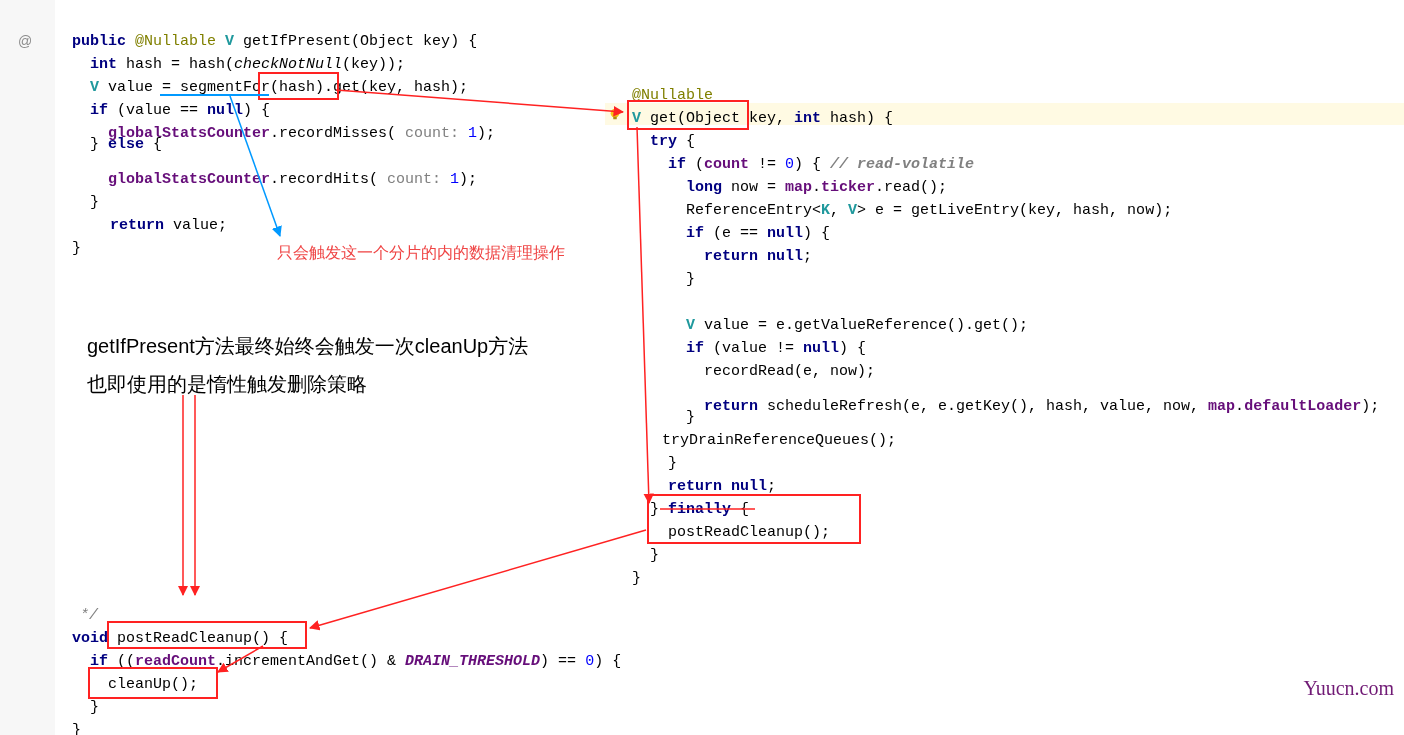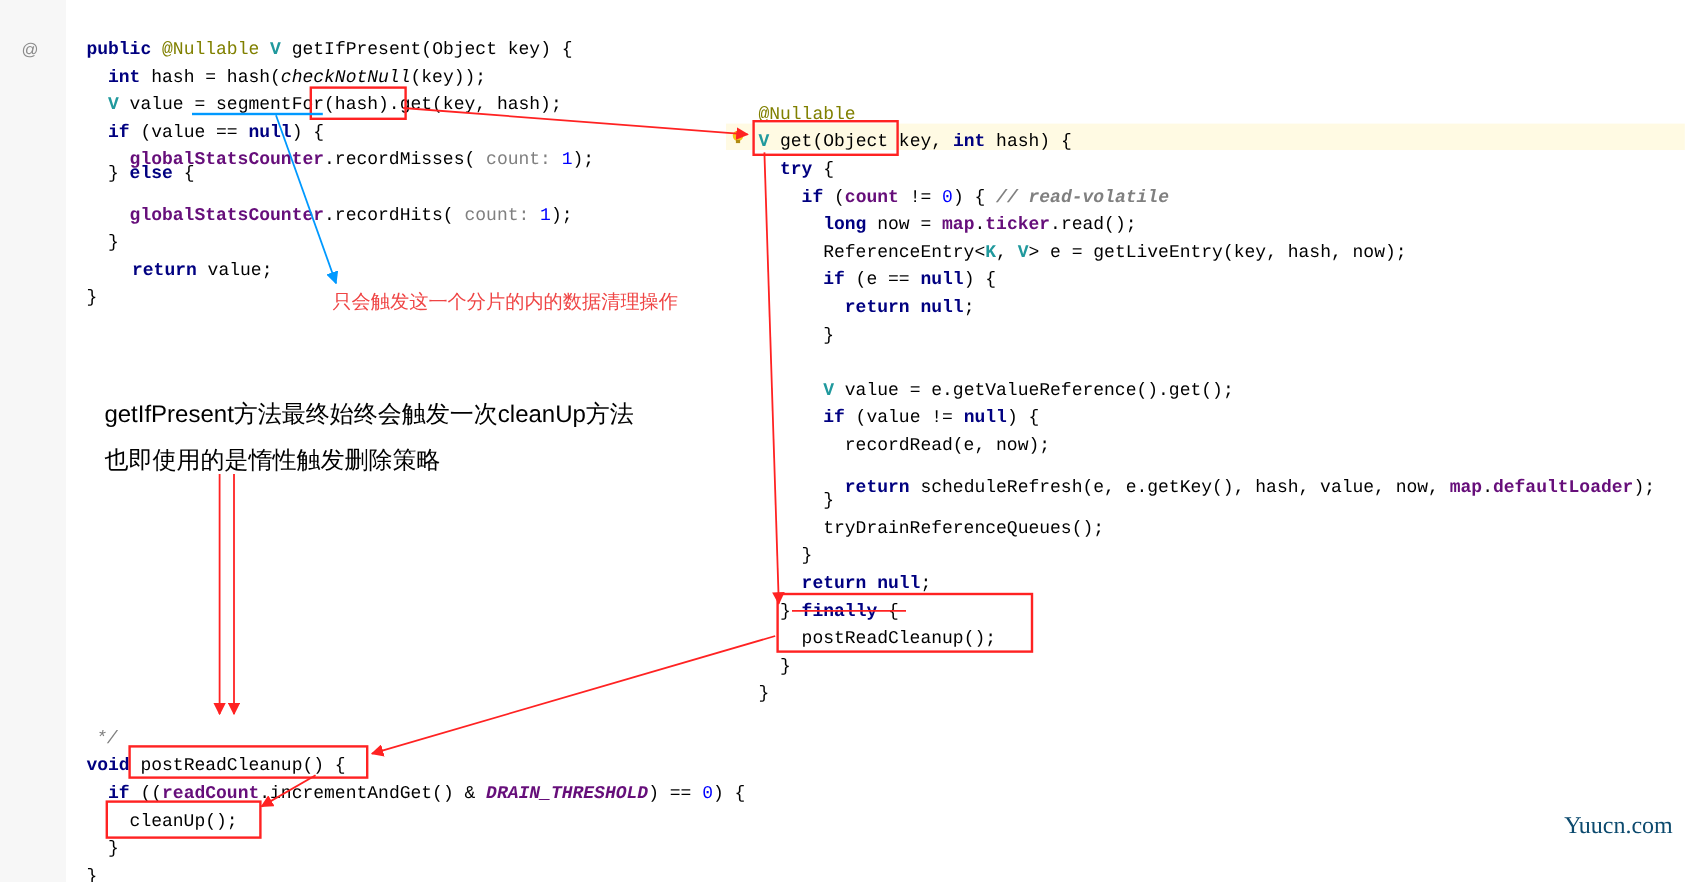--- a/index.html
+++ b/index.html
@@ -53,21 +53,21 @@
     position: absolute;
     color: #000000;
     font-family: "Microsoft YaHei", sans-serif;
     font-size: 20px;
     text-align: center;
   }
   .watermark {
     position: absolute;
     right: 10px;
     bottom: 35px;
-    color: #0c4a6e;
+    color: #701a75;
     font-family: Georgia, serif;
     font-size: 20px;
   }
   .red-box {
     position: absolute;
     border: 2px solid #ff2222;
     background: transparent;
     pointer-events: none;
   }
   .hl-line {
@@ -144,21 +144,21 @@
   <span class="gen">V </span><span>value = e.getValueReference().get();</span>
 </div>
 <div class="code-line" style="left:686px; top:337px;text-align:center;">
   <span class="kw">if</span><span> (value != </span><span class="kw">null</span><span>) {</span>
 </div>
 <div class="code-line" style="left:704px; top:360px;">recordRead(e, now);</div>
 <div class="code-line" style="left:704px; top:383px;margin-top:12px;">
   <span class="kw">return</span><span> scheduleRefresh(e, e.getKey(), hash, value, now, </span><span class="field">map</span><span>.</span><span class="field">defaultLoader</span><span>);</span>
 </div>
 <div class="code-line" style="left:686px; top:406px;">}</div>
-<div class="code-line" style="left:686px; top:429px;">tryDrainReferenceQueues();</div>
+<div class="code-line" style="left:662px; top:429px;">tryDrainReferenceQueues();</div>
 <div class="code-line" style="left:668px; top:452px;">}</div>
 <div class="code-line" style="left:668px; top:475px;">
   <span class="kw">return null</span><span>;</span>
 </div>
 <div class="code-line" style="left:650px; top:498px;">
   <span>} </span><span class="kw">finally</span><span> {</span>
 </div>
 <div class="code-line" style="left:668px; top:521px;">postReadCleanup();</div>
 <div class="code-line" style="left:650px; top:544px;">}</div>
 <div class="code-line" style="left:632px; top:567px;">}</div>

